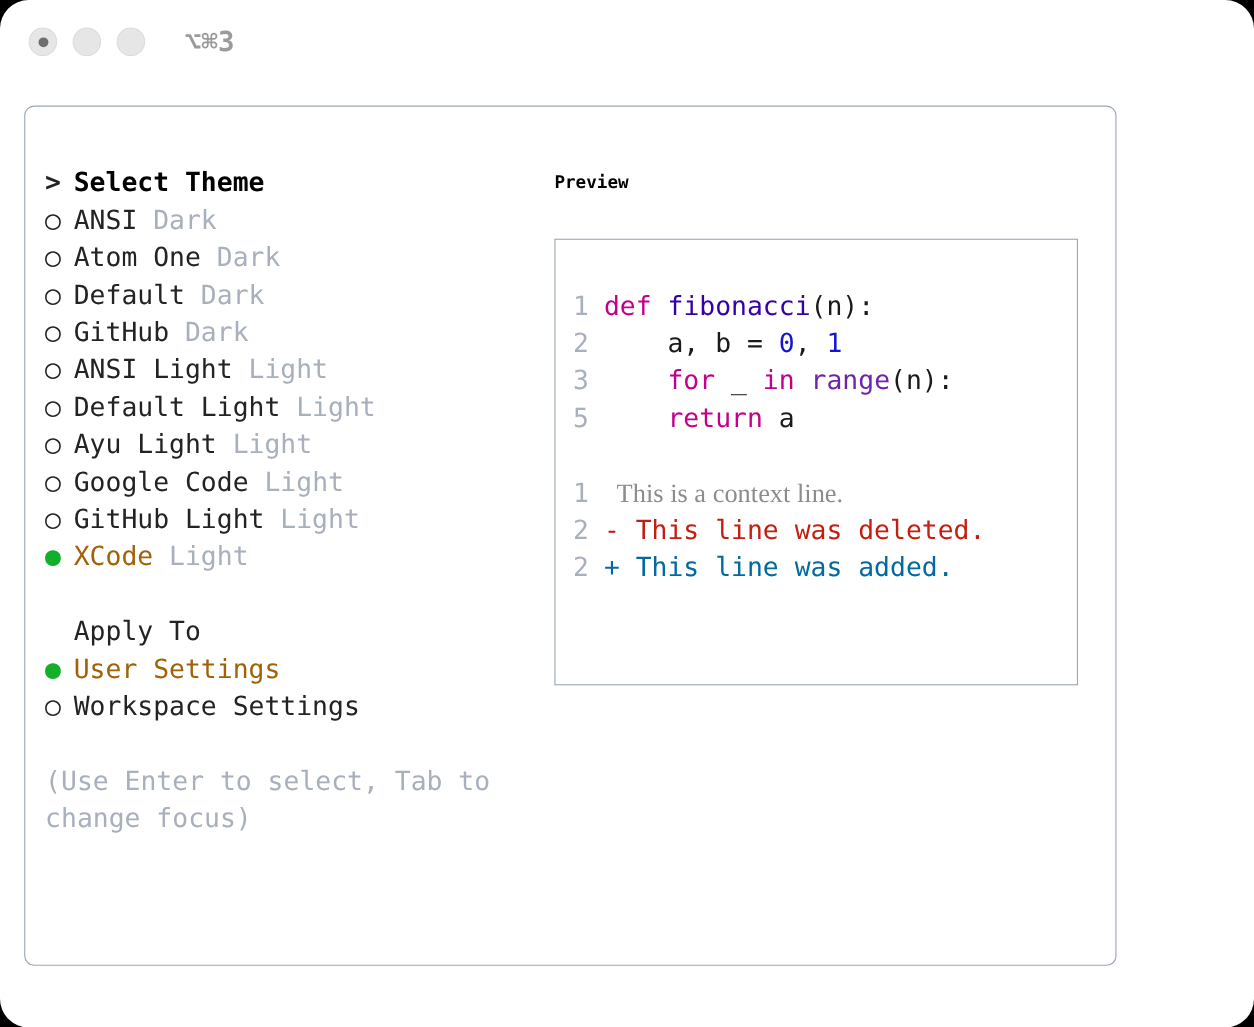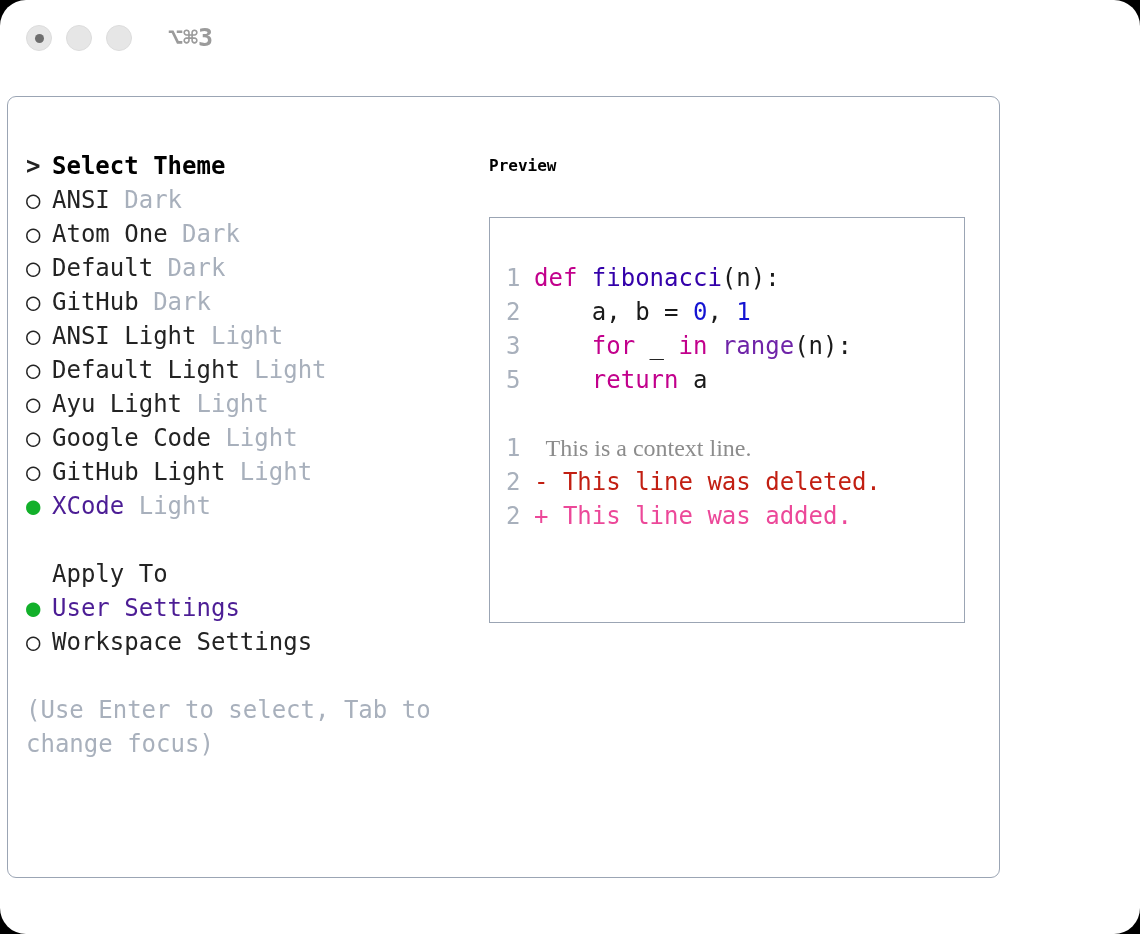--- a/index.html
+++ b/index.html
@@ -60,21 +60,21 @@
     font-weight: bold;
     color: #9b9b9b;
     letter-spacing: 0px;
     line-height: 32px;
     white-space: pre;
   }
 
   
   #panel {
     position: absolute;
-    left: 7px;
+    left: 22px;
     top: 96px;
     width: 993px;
     height: 782px;
     border: 1px solid #9ba5b4;
     border-radius: 9px;
     box-sizing: border-box;
     background: #ffffff;
   }
 
   
@@ -94,21 +94,21 @@
   .row .marker {
     display: inline-block;
     width: 26px;
     color: #232323;
   }
   .row.header-row {
     font-weight: bold;
     color: #000000;
   }
   .row.selected .marker { color: #12b02a; }
-  .row.selected .label { color: #4c1d95; }
+  .row.selected .label { color: #a16207; }
   .tag {
     color: #a8b0bc;
   }
   .spacer { height: 34px; }
   #hint {
     margin-top: 34px;
     font-size: 24px;
     line-height: 34px;
     color: #a8b0bc;
     width: 420px;
@@ -159,21 +159,21 @@
   .blank-line { height: 34px; }
 
   .kw   { color: #c2008c; }
   .fn   { color: #3300aa; }
   .bi   { color: #6f24a8; }
   .num  { color: #1414d2; }
   .pl   { color: #1a1a1a; }
 
   .diff-ctx { color: #8c8c8c; font-family: Liberation Serif, serif; }
   .diff-del { color: #c21f12; }
-  .diff-add { color: #ec4899; }
+  .diff-add { color: #0369a1; }
 </style>
 </head>
 <body>
 
 <div id="app">
 
   <div id="titlebar">
     <div class="dot d1">
         <span class="inner"></span>
       </div>

